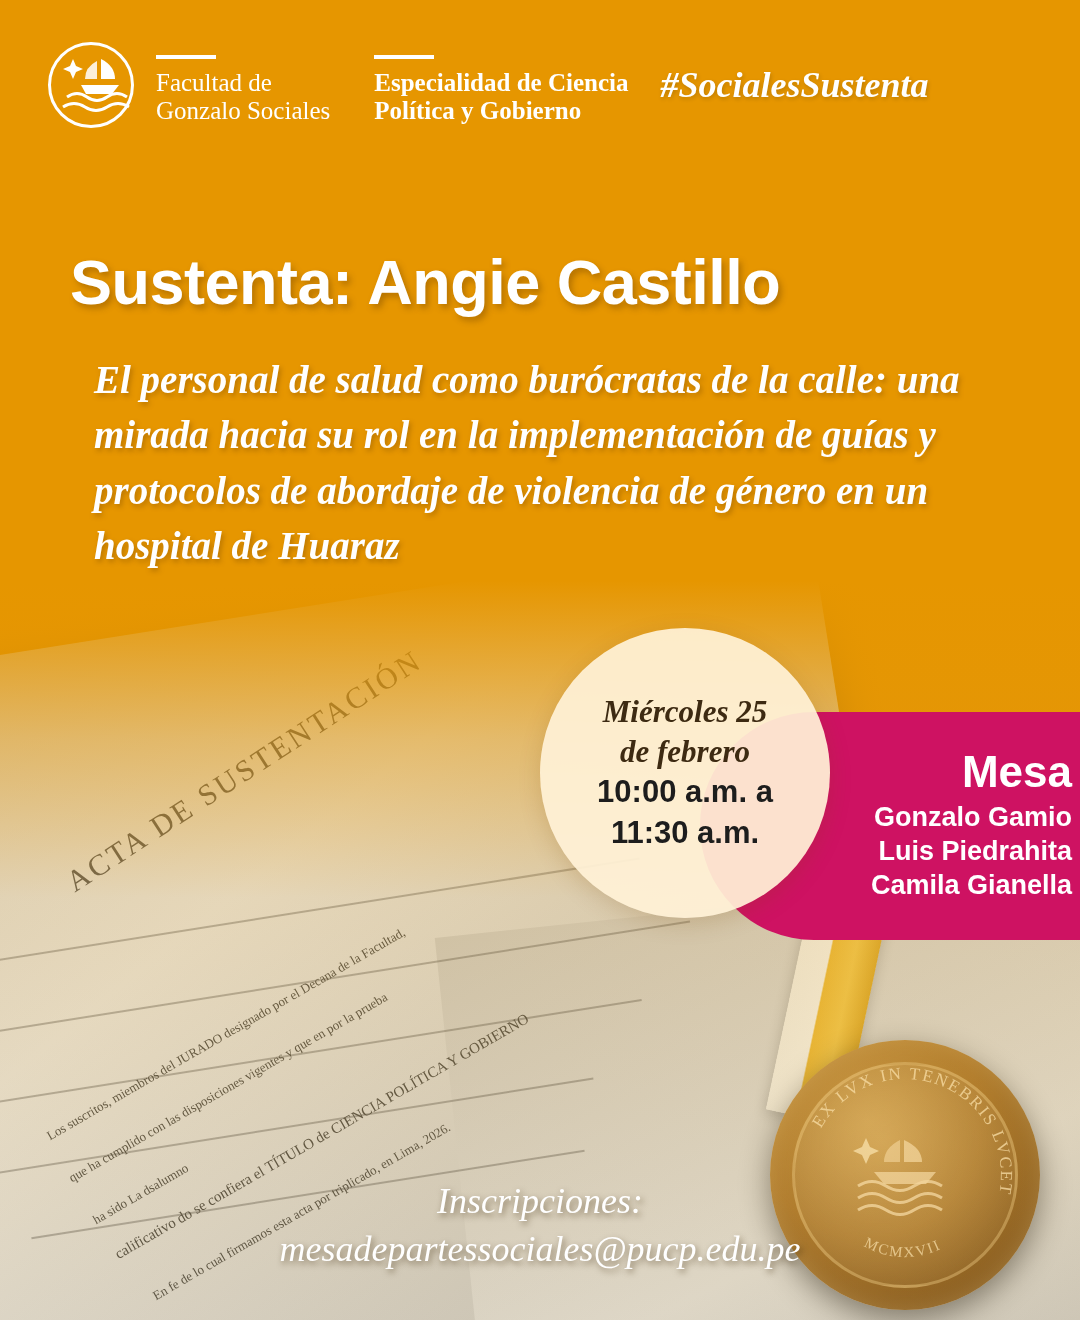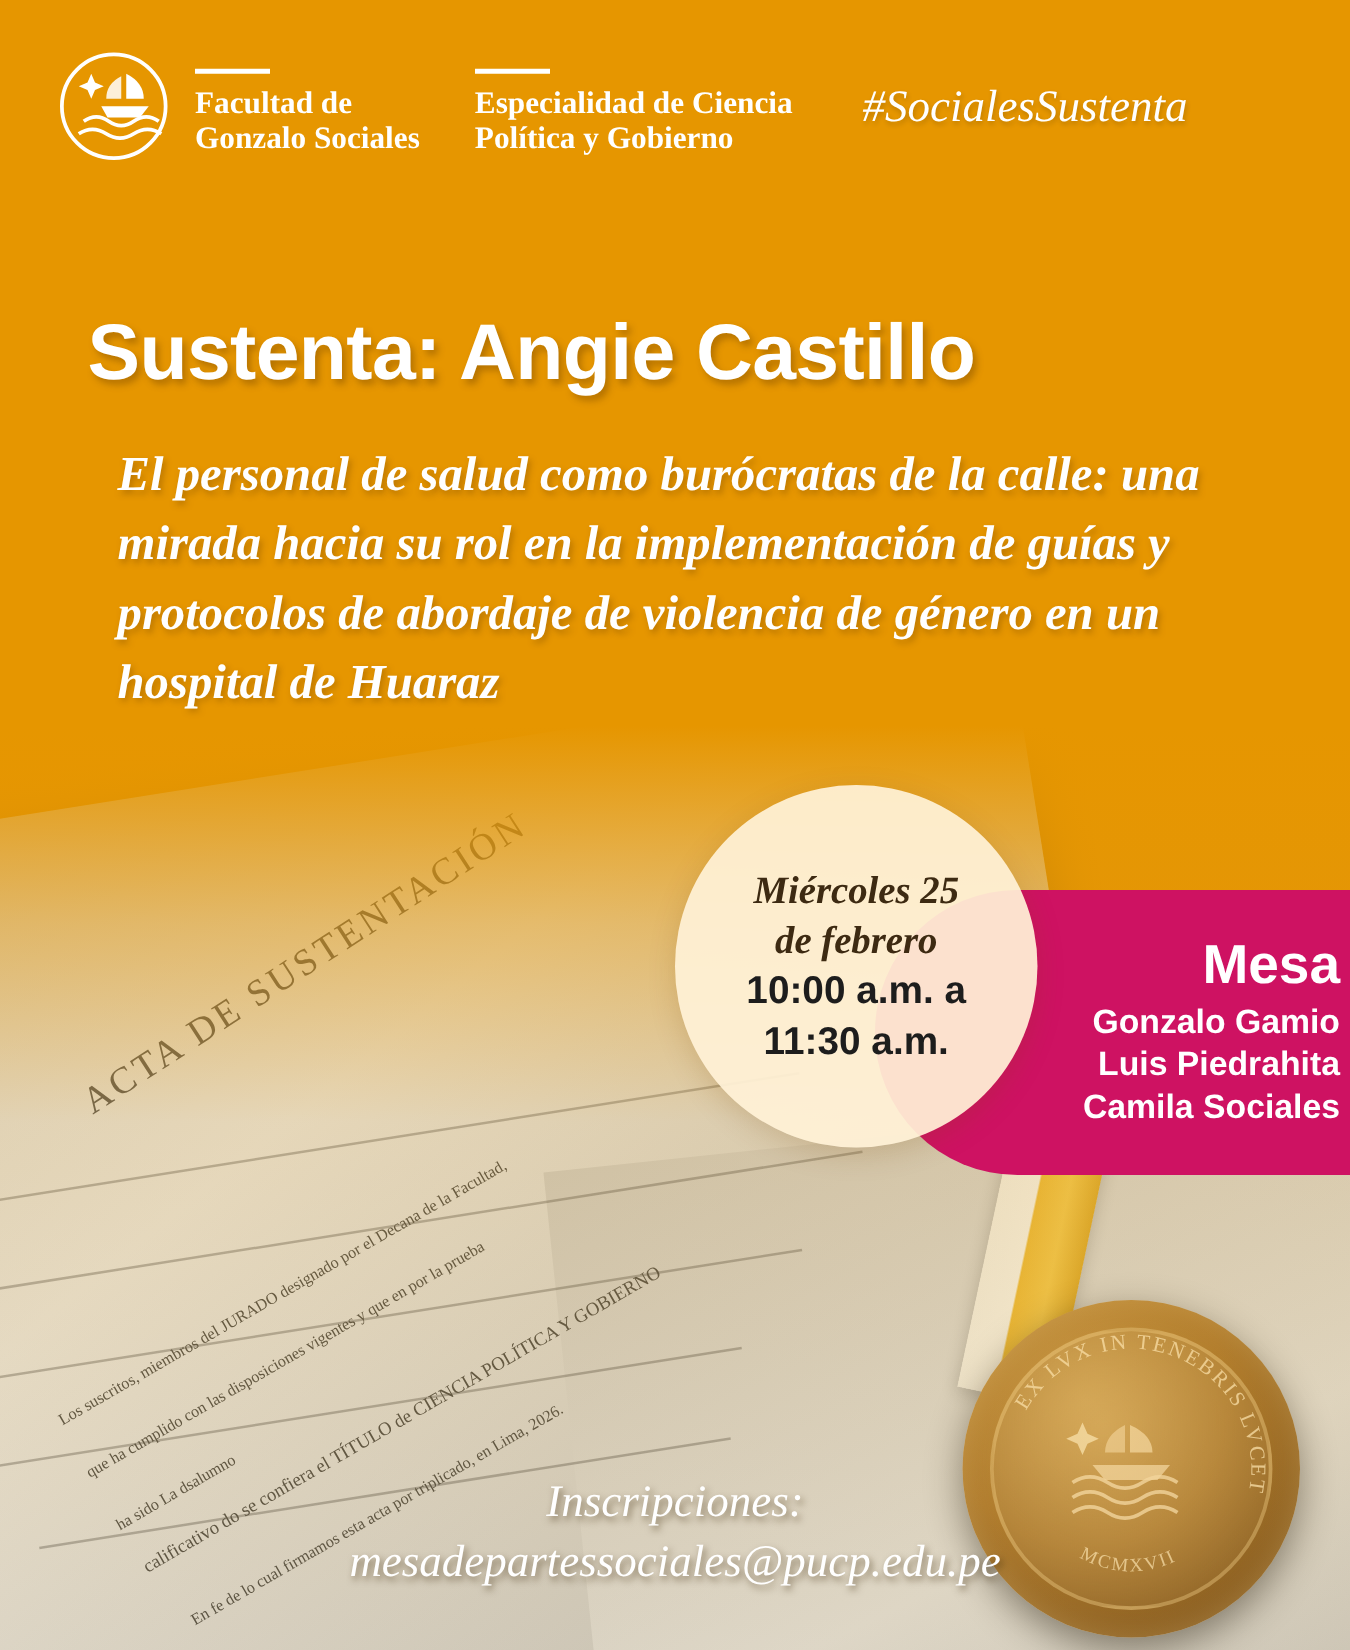--- a/index.html
+++ b/index.html
@@ -92,32 +92,32 @@
   }
   .logo-circle{
     width:86px; height:86px; border-radius:50%;
     border:3px solid #fff; position:relative; flex:none;
   }
   .fac-block{ position:relative; padding-top:10px; }
   .rule{
     width:60px; height:4px; background:#fff; margin-bottom:10px;
   }
   .fac-text{
-    color:#fff; font-family:"Liberation Serif", serif; font-weight:700;
+    color:#fff; font-family:"Liberation Serif", serif; font-weight:400;
     font-size:25px; line-height:1.12;
   }
   .esp-block{ position:relative; padding-top:10px; margin-left:22px; }
   .esp-text{
     color:#fff; font-family:"Liberation Serif", serif; font-weight:700;
     font-size:25px; line-height:1.12;
   }
   .hashtag{
     color:#fff; font-family:"Liberation Serif", serif;
-    font-style:italic; font-weight:400; font-size:36px;
-    margin-left:34px; text-shadow:1px 2px 4px rgba(0,0,0,.18);
+    font-style:italic; font-weight:700; font-size:36px;
+    margin-left:10px; text-shadow:1px 2px 4px rgba(0,0,0,.18);
   }
 
   
   .main-title{
     position:absolute; left:70px; top:222px; width:960px;
     color:#fff; font-size:63px; font-weight:700; letter-spacing:-.5px;
     text-shadow:3px 4px 6px rgba(120,70,0,.45);
     margin-top:24px;
   }
   .subtitle{
@@ -254,21 +254,21 @@
   <div class="hashtag">#SocialesSustenta</div>
 </div>
 
 <div class="main-title">Sustenta: Angie Castillo</div>
 <div class="subtitle">El personal de salud como burócratas de la calle: una mirada hacia su rol en la implementación de guías y protocolos de abordaje de violencia de género en un hospital de Huaraz</div>
 
 <div class="mesa-panel">
   <div class="mesa-title">Mesa</div>
   <div class="mesa-name">Gonzalo Gamio</div>
   <div class="mesa-name">Luis Piedrahita</div>
-  <div class="mesa-name">Camila Sociales</div>
+  <div class="mesa-name">Camila Gianella</div>
 </div>
 
 <div class="date-bubble">
   <div class="date-line">Miércoles 25</div>
   <div class="date-line">de febrero</div>
   <div class="time-line">10:00 a.m. a</div>
   <div class="time-line">11:30 a.m.</div>
 </div>
 
 <div class="insc">

